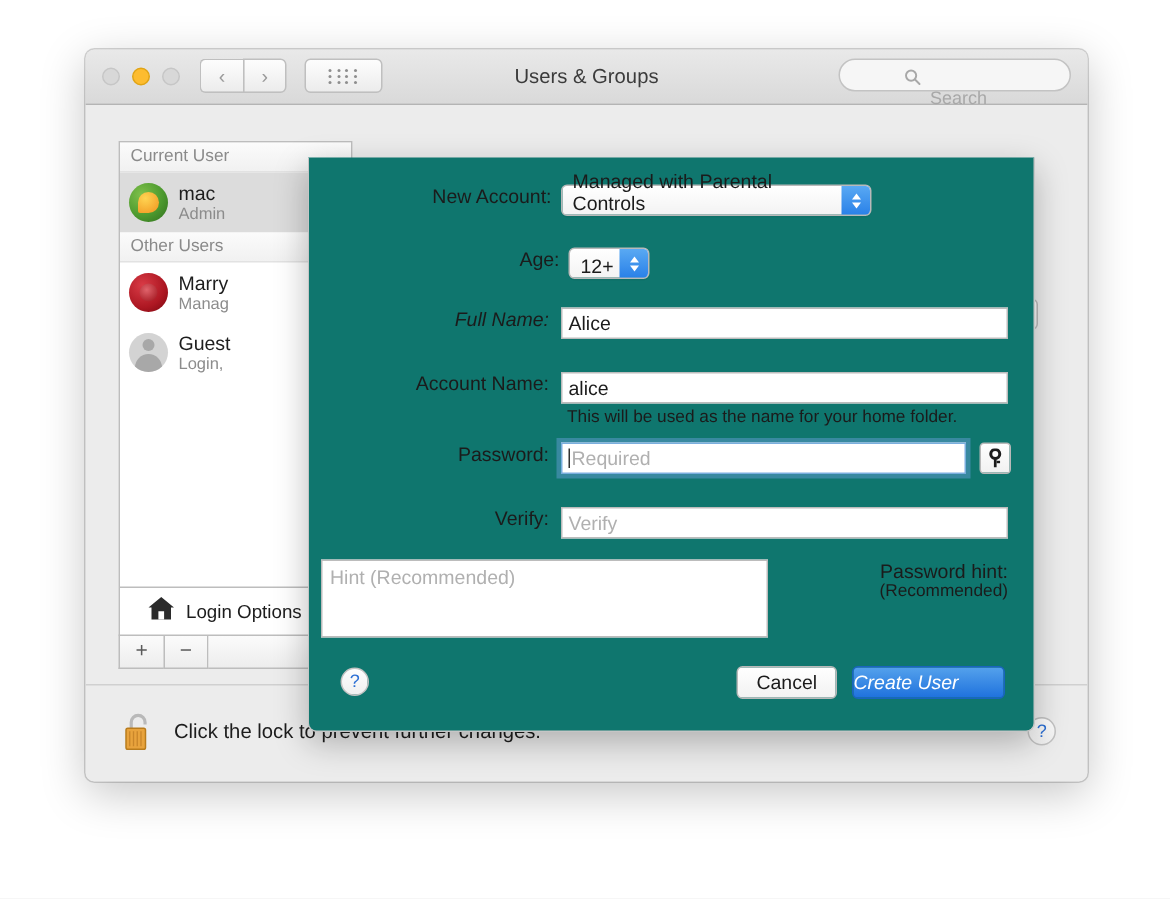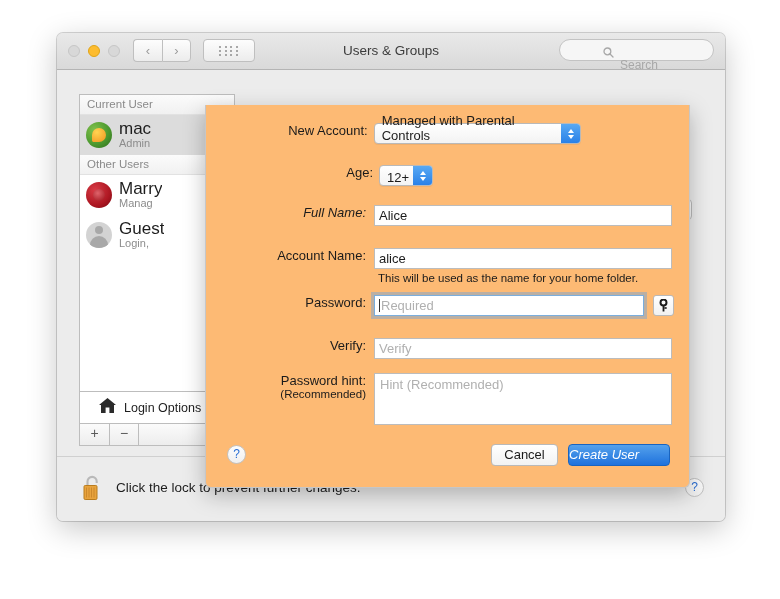--- a/index.html
+++ b/index.html
@@ -202,21 +202,21 @@
   }
   .avatar.guest::after {
     content: "";
     position: absolute;
     left: 4px; top: 14px;
     width: 18px; height: 14px;
     border-radius: 9px 9px 0 0;
     background: #a8a8a8;
   }
   .user-text { overflow: hidden; white-space: nowrap; }
-  .user-name { font-size: 17px; color: #1d1d1d; line-height: 15px; }
+  .user-name { font-size: 13px; color: #1d1d1d; line-height: 15px; }
   .user-sub  { font-size: 11px; color: #8c8c8c; line-height: 14px; }
 
   
   #login-options-row {
     position: absolute;
     left: 22px;
     top: 322px;
     width: 156px;
     height: 32px;
     background: #ffffff;
@@ -325,21 +325,21 @@
     text-align: center;
   }
 
   
   #sheet {
     position: absolute;
     left: 148px;
     top: 72px;
     width: 485px;
     height: 383px;
-    background: #fdba74;
+    background: #0f766e;
     border-radius: 0 0 6px 6px;
     border: 1px solid #c6c6c6;
     border-top: none;
     box-sizing: border-box;
     box-shadow: 0 7px 22px rgba(0,0,0,0.26);
   }
 
   .row {
     position: absolute;
     display: flex;
@@ -652,24 +652,24 @@
         </svg>
       </div>
     </div>
 
     <div class="row" style="left:0; top:233px; width:470px;">
       <div class="field-label" style="width:160px;">Verify:</div>
       <div class="textfield placeholder" style="margin-left:8px; width:298px;">Verify</div>
     </div>
 
     <div class="row" style="left:0; top:268px; width:470px;">
+      <div id="hint-field" style="margin-left:8px; width:298px;">Hint (Recommended)</div>
       <div style="width:160px;">
         <div class="field-label">Password hint:</div>
         <div class="sublabel">(Recommended)</div>
       </div>
-      <div id="hint-field" style="margin-left:8px; width:298px;">Hint (Recommended)</div>
     </div>
 
     <div id="sheet-help">?</div>
     <div id="cancel-button">Cancel</div>
     <div id="create-user-button">Create User</div>
   </div>
 </div>
 
 </body></html>

